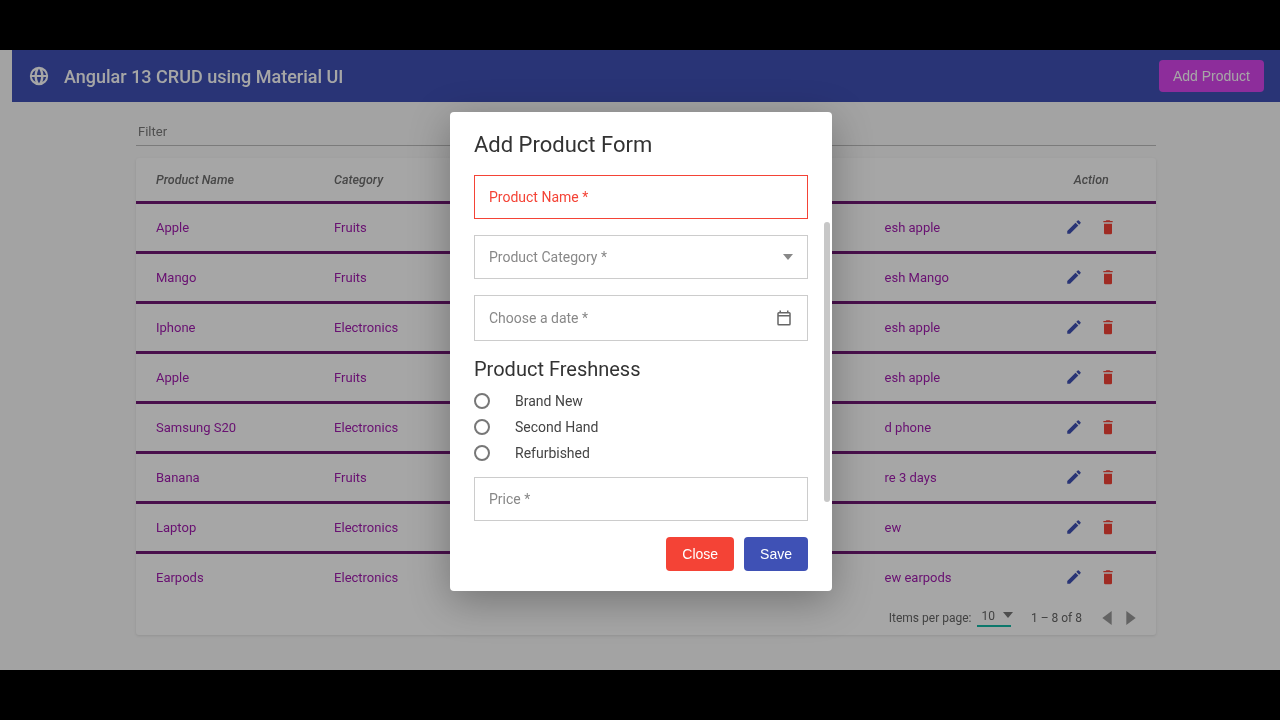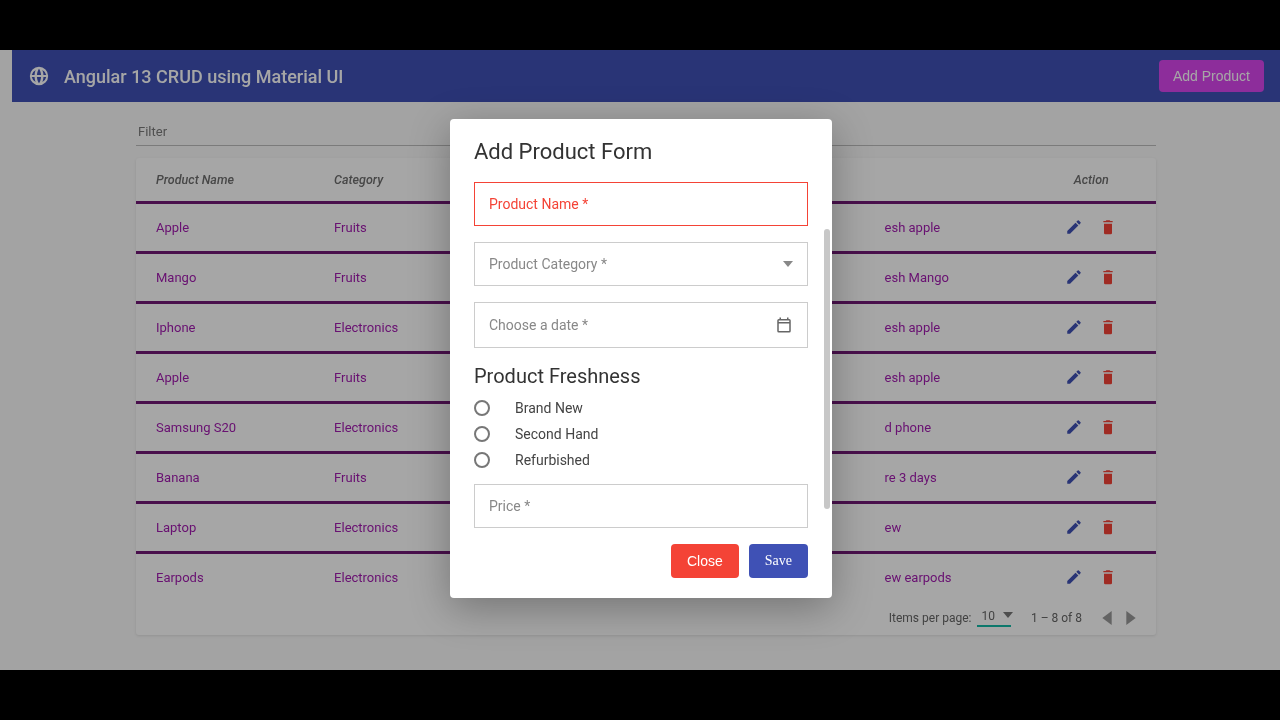--- a/index.html
+++ b/index.html
@@ -47,41 +47,41 @@
 .paginator .pp-select { display:flex; align-items:center; gap:6px; }
 .paginator .pp-select .sel { border-bottom:2px solid #14b8a6; padding:0 16px 2px 4px; position:relative; }
 .chev { position:absolute; right:-2px; top:3px; }
 .nav-icons { display:flex; gap:14px; }
 
 
 .scrim { position:absolute; inset:0; background:rgba(0,0,0,0.35); }
 
 
 .dialog {
-  position:absolute; left:450px; top:69px; width:382px;
+  position:absolute; left:450px; top:62px; width:382px;
   background:#fff; border-radius:4px; box-shadow:0 10px 40px rgba(0,0,0,0.3);
   padding:20px 24px;
 }
 .dialog h2 { font-size:22px; font-weight:400; color:#333; margin-bottom:18px; }
 .dialog .scroller { position:absolute; right:2px; top:110px; width:6px; height:390px; }
 .dialog .scroll-thumb { width:6px; height:280px; background:#c7c7c7; border-radius:3px; }
 .field {
   border:1px solid rgba(0,0,0,0.2); border-radius:0;
   padding:13px 14px; margin-bottom:16px; display:flex; align-items:center;
   font-size:14px; color:#888; position:relative;
 }
 .field.error { border-color:#f44336; color:#f44336; }
 .field .trailing { margin-left:auto; display:inline-flex; color:#777; }
 .section-title { font-size:20px; font-weight:400; color:#333; margin:6px 0 12px; }
 .radio-row { display:flex; align-items:center; gap:25px; margin:6px 0 10px; font-size:14px; color:#444; }
 .radio-row .circle { width:16px; height:16px; border:2px solid #777; border-radius:50%; }
 .dialog-actions { display:flex; justify-content:flex-end; gap:10px; margin-top:14px; }
 .dlg-btn { border:none; padding:9px 16px; border-radius:4px; color:#fff; font-size:14px; cursor:pointer; font-weight:500; }
 .dlg-btn.close { background:#f44336; }
-.dlg-btn.save { background:#3f51b5;font-family:Liberation Serif, serif; }
+.dlg-btn.save { background:#3f51b5; }
 
 svg { display:block; }
 </style>
 </head>
 <body>
 
 <div class="letterbox-top"></div>
 
 <div class="app-viewport">
   <div class="toolbar">

